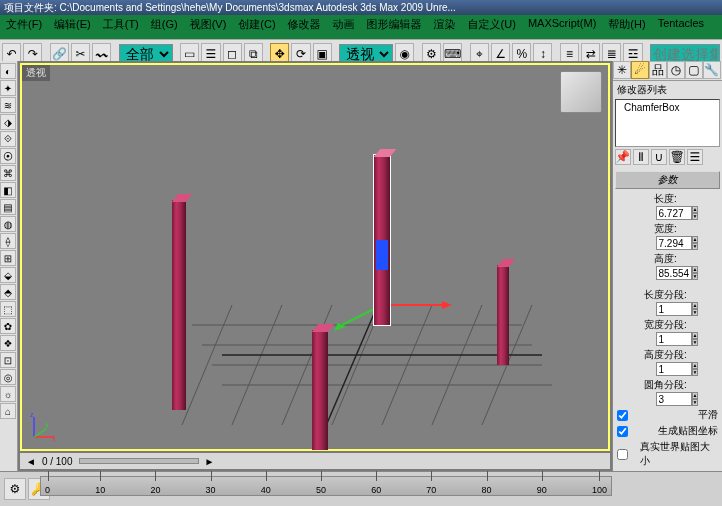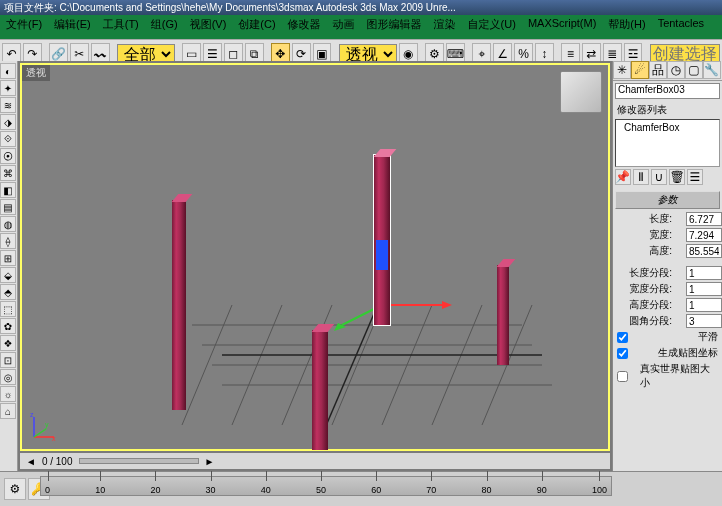--- a/index.html
+++ b/index.html
@@ -28,21 +28,21 @@
 }
 .tbtn {
   width: 22px; height: 22px;
   background: #e6e6e6; border: 1px solid #b0b0b0;
   display: flex; align-items: center; justify-content: center;
   font-size: 12px; cursor: default;
 }
 .tbtn.active { background: #ffdd77; border-color: #aa8822; }
 .tsep { width: 4px; }
 .tdrop {
-  height: 20px; font-size: 16px; background: #fde047;
+  height: 20px; font-size: 14px; background: #14b8a6;
   border: 1px solid #888; padding: 0 2px;
 }
 .workarea {
   position: absolute; left: 18px; top: 61px;
   width: 594px; height: 410px;
   background: #7a7a7a;
 }
 .viewport {
   position: absolute; left: 2px; top: 2px;
   width: 590px; height: 388px;
@@ -106,21 +106,21 @@
   height: 48px; background: #fff; border: 1px inset #999;
   margin: 0 2px; padding: 2px 8px;
 }
 .modbtns { display: flex; gap: 2px; margin: 2px; }
 .modbtns .tbtn { width: 16px; height: 16px; }
 .rollout-head {
   background: #c0c0c0; border: 1px outset #ddd; text-align: center;
   margin: 4px 2px 2px; padding: 1px 0; font-size: 10px; font-style: italic;
 }
 .param-row {
-  display: flex; align-items: center; margin: 1px 2px;
+  display: flex; align-items: center; margin: 1px 16px; flex-direction: column;
 }
 .param-row label { flex: 1; text-align: right; padding-right: 4px; }
 .spinner {
   width: 44px; display: flex; align-items: stretch; padding-left: 10px;
 }
 .spinner input {
   width: 36px; height: 14px; font-size: 10px; border: 1px solid #888;
   padding: 0 2px; background: #fff;
 }
 .spinner-arrows {
@@ -301,21 +301,20 @@
 
 <div class="sidepanel">
   <div class="side-tabs">
     <div class="tbtn">✳</div>
     <div class="tbtn active">☄</div>
     <div class="tbtn">品</div>
     <div class="tbtn">◷</div>
     <div class="tbtn">▢</div>
     <div class="tbtn">🔧</div>
   </div>
-  <div class="objname">ChamferBox03</div>
   <div class="modlist-label">修改器列表</div>
   <div class="modstack">
     <div>ChamferBox</div>
   </div>
   <div class="modbtns">
     <div class="tbtn">📌</div>
     <div class="tbtn">Ⅱ</div>
     <div class="tbtn">∪</div>
     <div class="tbtn">🗑</div>
     <div class="tbtn">☰</div>

